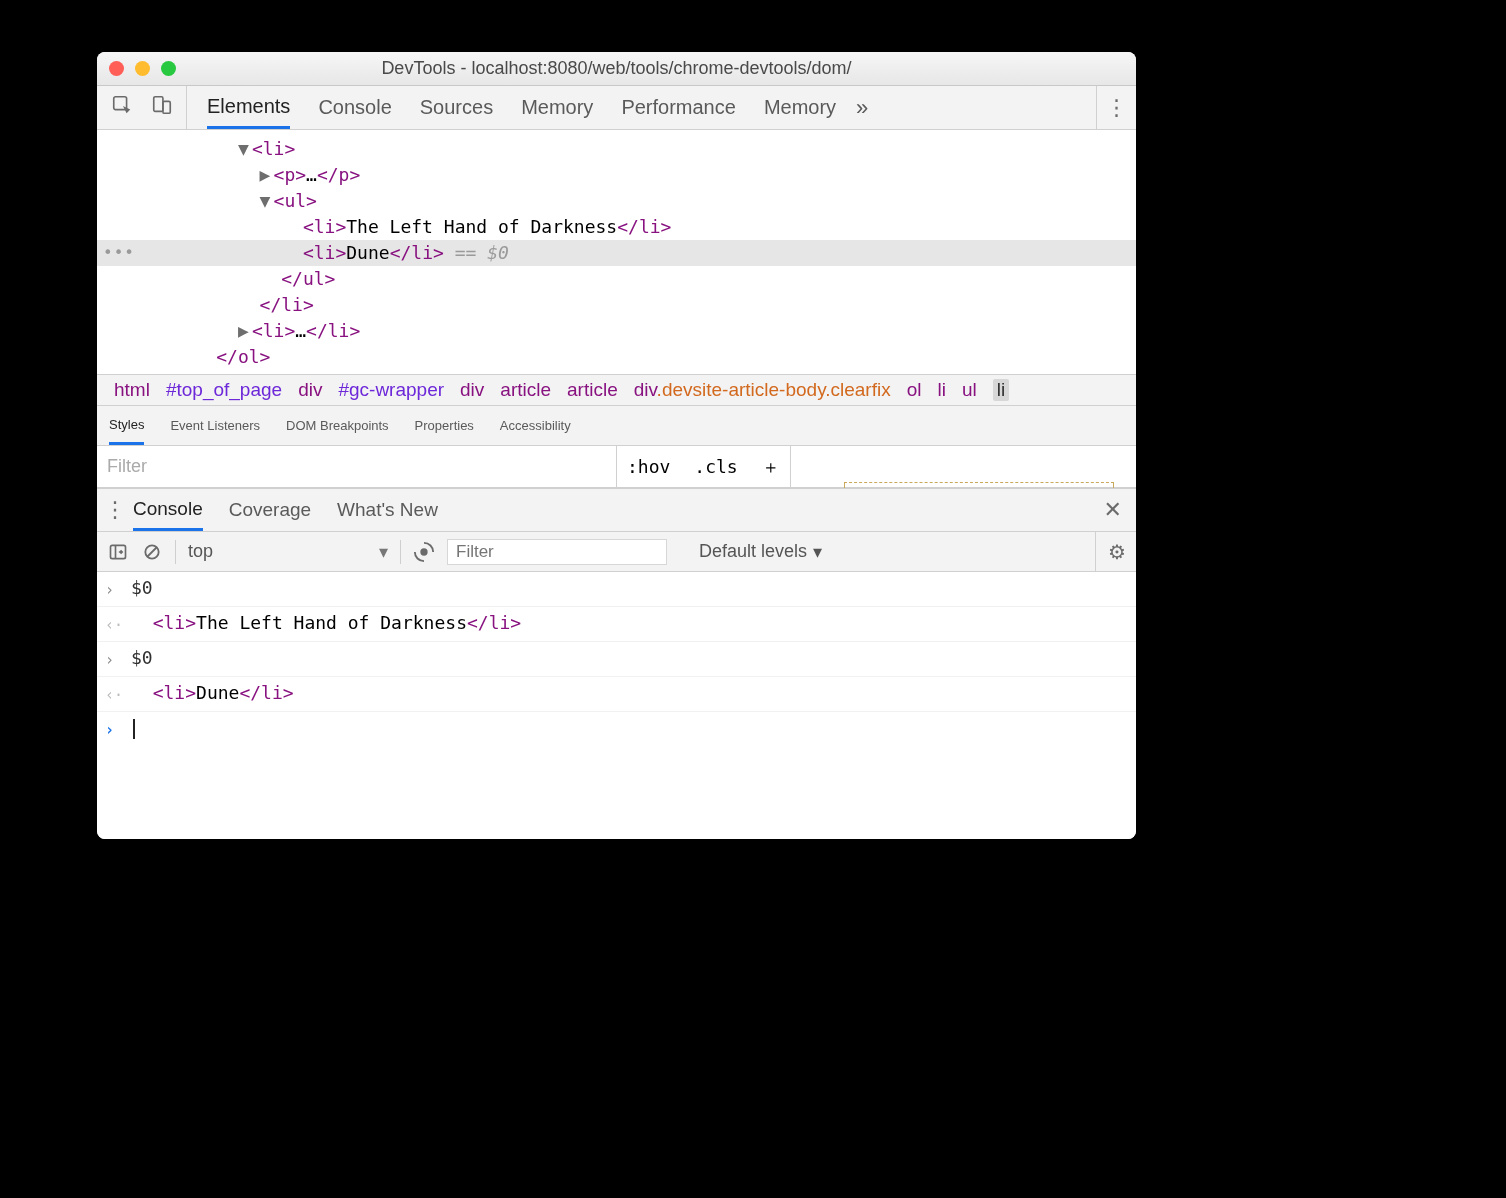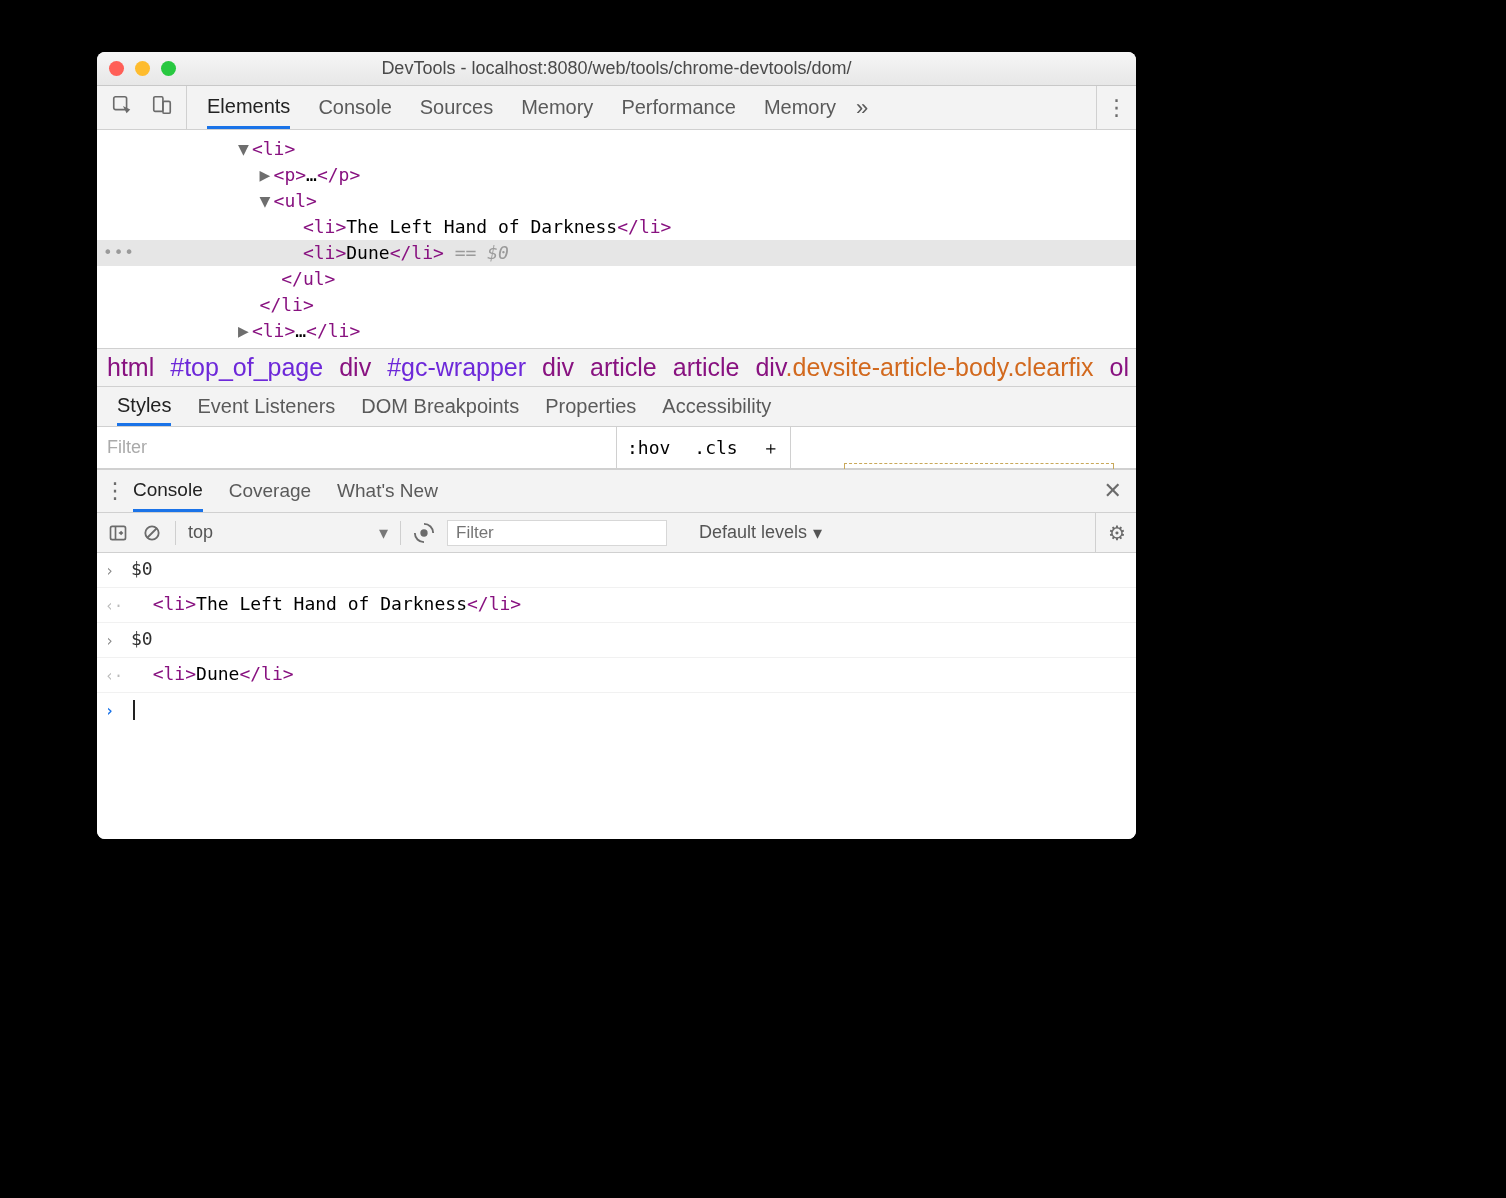--- a/index.html
+++ b/index.html
@@ -74,33 +74,33 @@
   .domline .arrow{color:#6e6e6e;display:inline-block;width:14px;}
   .tag{color:#881280;}
   .txt{color:#000;}
   .sel-suffix{color:#9a9a9a;font-style:italic;}
   .domline.selected{background:#e6e6e6;position:relative;}
   .selected-gutter{position:absolute;left:6px;color:#9a9a9a;font-size:16px;letter-spacing:1px;}
 
   
   .crumbbar{
     background:#f3f3f3;border-top:1px solid #d0d0d0;border-bottom:1px solid #d0d0d0;
-    padding: 4px 10px;
-    font-size:25px;
+    padding: 4px 17px;
+    font-size:19px;
     display:flex;gap:16px;align-items:flex-start;flex-wrap:nowrap;overflow:hidden;
   }
   .crumb{color:#881280;cursor:pointer;white-space:nowrap;}
   .crumb.idsel{color:#6d28d9;}
   .crumb .cls{color:#d2691e;}
   .crumb.last{background:#d7d7d7;border-radius:2px;padding:0 4px;color:#303030;}
 
   
   .styles-tabs{
-    display:flex;gap:26px;align-items:center;height:40px;background:#f3f3f3;padding:0 20px;
-    font-size:20px;color:#5a5a5a;border-bottom:1px solid #d0d0d0;
+    display:flex;gap:26px;align-items:center;height:40px;background:#f3f3f3;padding:0 12px;
+    font-size:13px;color:#5a5a5a;border-bottom:1px solid #d0d0d0;
   }
   .styles-tab{cursor:pointer;height:100%;display:flex;align-items:center;}
   .styles-tab.active{color:#222;border-bottom:3px solid #1a73e8;}
 
   
   .filter-row{
     display:flex;height:42px;background:#fff;
     border-bottom:1px solid #d0d0d0;
   }
   .filter-input{flex:0 0 520px;border:none;border-right:1px solid #d0d0d0;padding:0 10px;font-size:18px;color:#888;outline:none;background:#fff;}
@@ -191,20 +191,21 @@
 
   <div class="domtree" id="domtree">
       <div class="domline">             <span class="arrow">▼</span><span class="tag">&lt;li&gt;</span></div>
       <div class="domline">               <span class="arrow">▶</span><span class="tag">&lt;p&gt;</span><span class="txt">…</span><span class="tag">&lt;/p&gt;</span></div>
       <div class="domline">               <span class="arrow">▼</span><span class="tag">&lt;ul&gt;</span></div>
       <div class="domline">                   <span class="tag">&lt;li&gt;</span><span class="txt">The Left Hand of Darkness</span><span class="tag">&lt;/li&gt;</span></div>
       <div class="domline selected"><span class="selected-gutter">•••</span>                   <span class="tag">&lt;li&gt;</span><span class="txt">Dune</span><span class="tag">&lt;/li&gt;</span><span class="sel-suffix"> == $0</span></div>
       <div class="domline">                 <span class="tag">&lt;/ul&gt;</span></div>
       <div class="domline">               <span class="tag">&lt;/li&gt;</span></div>
       <div class="domline">             <span class="arrow">▶</span><span class="tag">&lt;li&gt;</span><span class="txt">…</span><span class="tag">&lt;/li&gt;</span></div>
+      <div class="domline">           <span class="tag">&lt;/ol&gt;</span></div>
     </div>
 
   <div class="crumbbar" id="crumbbar">
       <span class="crumb">html</span>
       <span class="crumb idsel">#top_of_page</span>
       <span class="crumb">div</span>
       <span class="crumb idsel">#gc-wrapper</span>
       <span class="crumb">div</span>
       <span class="crumb">article</span>
       <span class="crumb">article</span>

